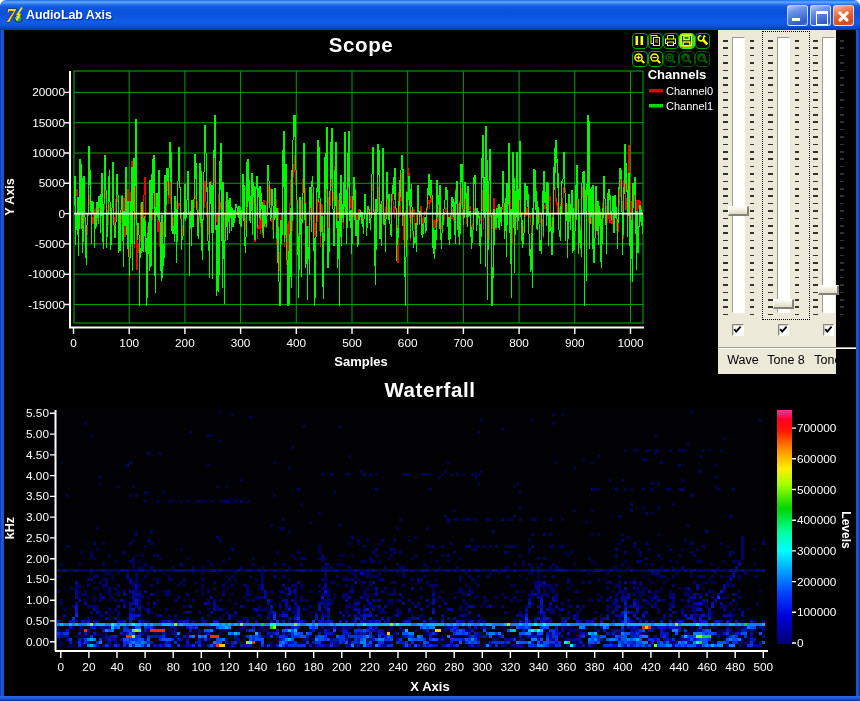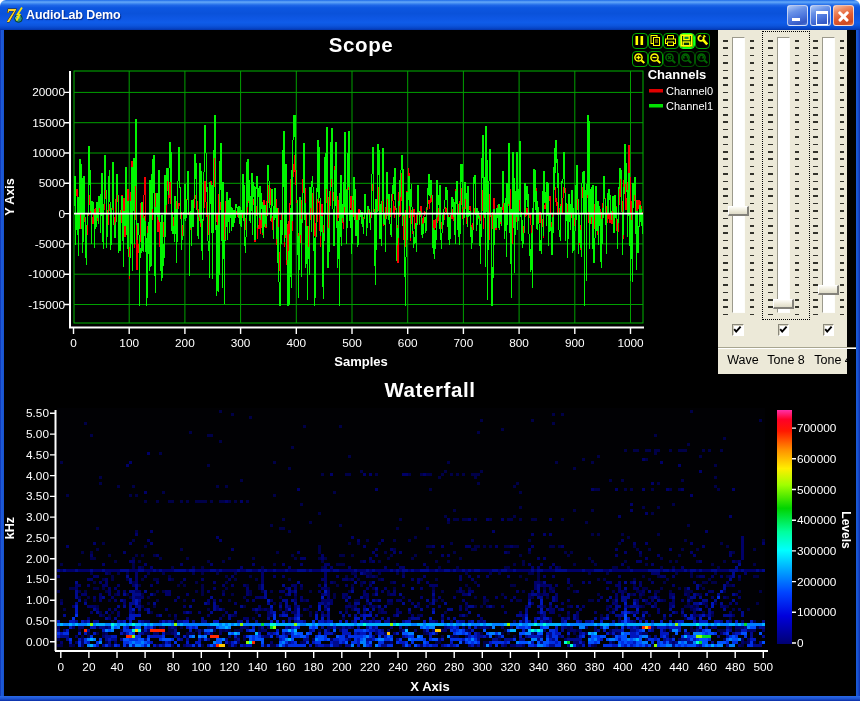--- a/index.html
+++ b/index.html
@@ -20,21 +20,21 @@
 #bclose::after { transform:rotate(-45deg); }
 #borders div { position:absolute; }
 #bleft  { left:0; top:30px; width:4px; height:667px; background:linear-gradient(90deg,#0f2dab,#1e5cd8 40%,#1650cf); }
 #bright { left:856px; top:30px; width:4px; height:667px; background:linear-gradient(90deg,#1e5cd8,#1650cf 50%,#0f2dab); }
 #bbot   { left:0; top:696px; width:860px; height:5px; background:linear-gradient(180deg,#2a6ae8,#1e55d4 50%,#0c2fa6); }
 #client { position:absolute; left:4px; top:30px; width:852px; height:666px; background:#000; }
 svg.chart { position:absolute; left:0; top:0; }
 .lab { font-family:"Liberation Sans",sans-serif; font-size:11.8px; fill:#fff; }
 .tb { position:absolute; width:15.5px; height:15.5px; background:#000; border:1.5px solid #008200; border-radius:4px; }
 .tb svg { position:absolute; left:0px; top:0px; }
-#panel { position:absolute; left:718px; top:30px; width:129px; height:344px; background:#ece9d8; }
+#panel { position:absolute; left:718px; top:30px; width:118px; height:344px; background:#ece9d8; }
 #panel > div { position:absolute; }
 .ticks { top:10px; width:4.5px; height:277px;
   background:repeating-linear-gradient(180deg,#33332b 0px,#33332b 1.6px,transparent 1.6px,transparent 7.4px); }
 .track { top:7px; width:13px; height:276px; background:#fff;
   border-top:1px solid #9c9a8c; border-left:1px solid #9c9a8c; border-right:1px solid #fdfdfb; border-bottom:1px solid #fdfdfb; }
 .thumb { width:21px; height:10px; background:linear-gradient(180deg,#fdfcf7,#ece9d8 60%,#dedbc8);
   border-top:1.5px solid #fff; border-left:1.5px solid #fff; border-right:2px solid #84827a; border-bottom:2px solid #84827a; }
 .focusrect { left:44px; top:1px; width:48px; height:289px; border:1px dotted #000; }
 .cb { top:294px; width:11.5px; height:11.5px; background:#fff;
   border-top:1.5px solid #8a887a; border-left:1.5px solid #8a887a; border-right:1px solid #fff; border-bottom:1px solid #fff; box-shadow: 1px 1px 0 #d8d4c4 inset;}
@@ -46,21 +46,21 @@
 <div id="win">
   <div id="cornL"></div>
     <div id="cornR"></div>
   <div id="titlebar">
     <svg width="18" height="18" style="position:absolute;left:7px;top:7px" viewBox="0 0 18 18">
       <text x="-1" y="15" font-family="Liberation Serif" font-size="19" font-weight="bold" font-style="italic" fill="#ffd428" stroke="#3a2a00" stroke-width="0.9" paint-order="stroke">7</text>
       <circle cx="11.5" cy="11.5" r="3.8" fill="#2e8f7a" stroke="#0c3c30" stroke-width="1"></circle>
       <path d="M12 11.5a1.6 1.6 0 1 0 -2 1" fill="none" stroke="#bfe8da" stroke-width="0.9"></path>
       <path d="M15 0.5 L10.5 7.5 L12.6 7.8 L9.5 13.5" stroke="#ffe800" stroke-width="1.8" fill="none"></path>
     </svg>
-    <span class="ttext">AudioLab Demo</span>
+    <span class="ttext">AudioLab Axis</span>
     <div class="wbtn" id="bmin"></div>
     <div class="wbtn" id="bmax"></div>
     <div class="wbtn" id="bclose"></div>
   </div>
   <div id="borders">
       <div id="bleft"></div>
       <div id="bright"></div>
       <div id="bbot"></div>
     </div>
   <div id="client"></div>

